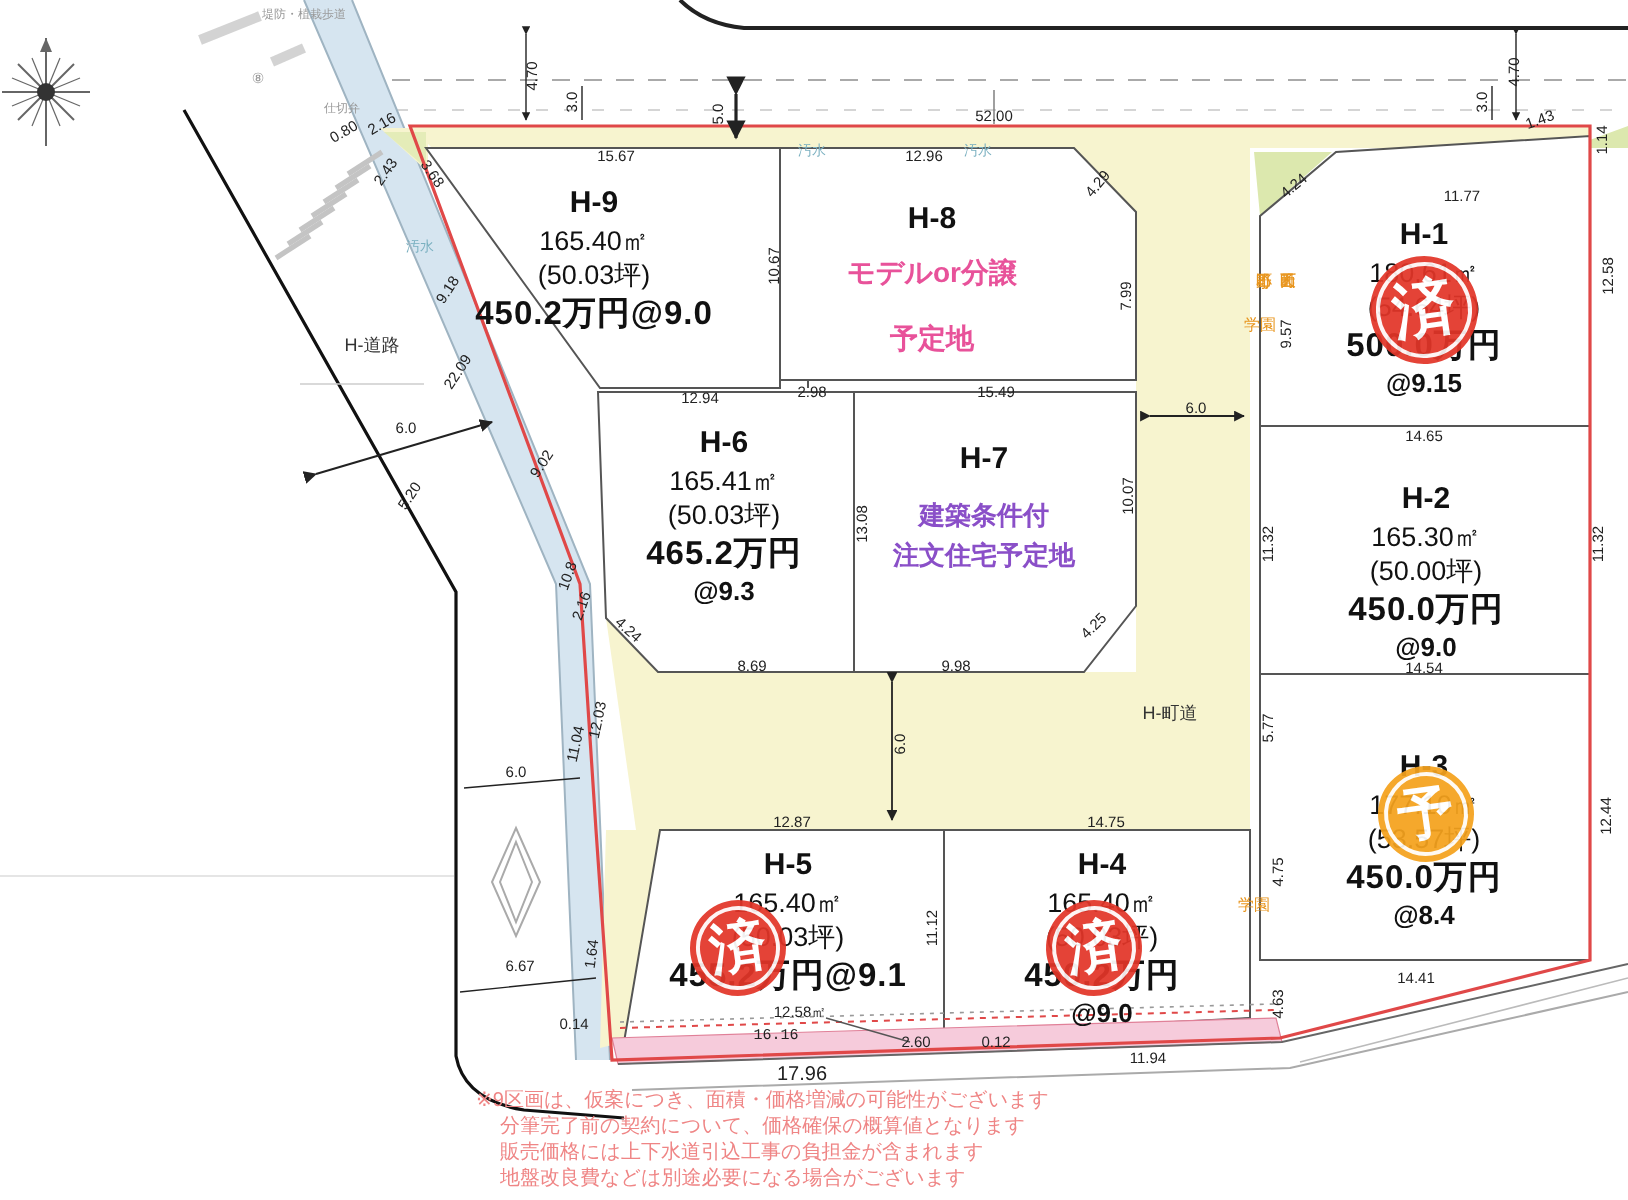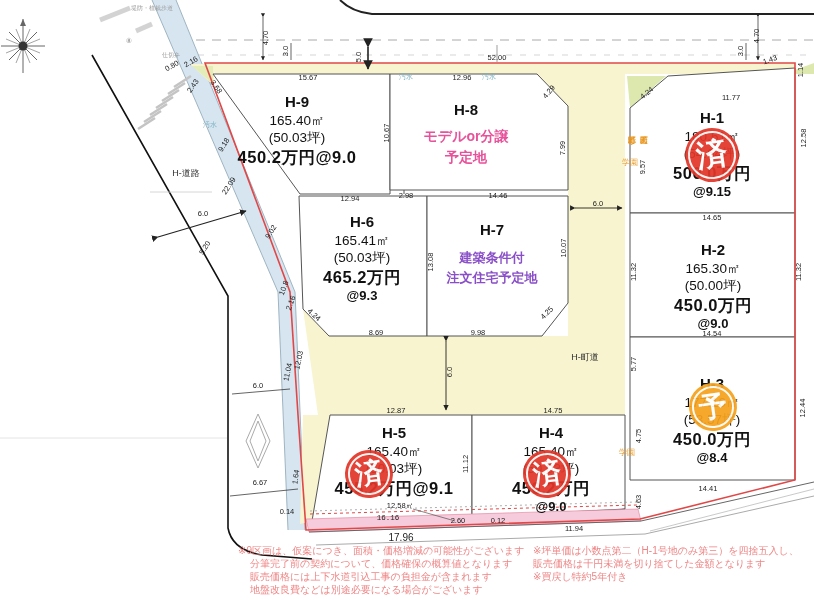--- a/index.html
+++ b/index.html
@@ -156,21 +156,21 @@
       <span class="dim" style="left: 770px; top: 60px; color: rgb(34, 34, 34); font-size: 7.5px; transform: translate(-50%, -50%) rotate(-20deg);">1.43</span>
       <span class="dim" style="left: 801px; top: 70px; color: rgb(34, 34, 34); font-size: 7.5px; transform: translate(-50%, -50%) rotate(-90deg);">1.14</span>
       <span class="dim" style="left: 647px; top: 93px; color: rgb(34, 34, 34); font-size: 7.5px; transform: translate(-50%, -50%) rotate(-40deg);">4.24</span>
       <span class="dim" style="left: 549px; top: 92px; color: rgb(34, 34, 34); font-size: 7.5px; transform: translate(-50%, -50%) rotate(-50deg);">4.29</span>
       <span class="dim" style="left: 643px; top: 167px; color: rgb(34, 34, 34); font-size: 7.5px; transform: translate(-50%, -50%) rotate(-90deg);">9.57</span>
       <span class="dim" style="left: 387px; top: 133px; color: rgb(34, 34, 34); font-size: 7.5px; transform: translate(-50%, -50%) rotate(-90deg);">10.67</span>
       <span class="dim" style="left: 563px; top: 148px; color: rgb(34, 34, 34); font-size: 7.5px; transform: translate(-50%, -50%) rotate(-90deg);">7.99</span>
       <span class="dim" style="left: 804px; top: 138px; color: rgb(34, 34, 34); font-size: 7.5px; transform: translate(-50%, -50%) rotate(-90deg);">12.58</span>
       <span class="dim" style="left: 350px; top: 199px; color: rgb(34, 34, 34); font-size: 7.5px;">12.94</span>
       <span class="dim" style="left: 406px; top: 196px; color: rgb(34, 34, 34); font-size: 7.5px;">2.98</span>
-      <span class="dim" style="left: 498px; top: 196px; color: rgb(34, 34, 34); font-size: 7.5px;">14.46</span>
+      <span class="dim" style="left: 498px; top: 196px; color: rgb(34, 34, 34); font-size: 7.5px;">15.49</span>
       <span class="dim" style="left: 598px; top: 204px; color: rgb(34, 34, 34); font-size: 7.5px;">6.0</span>
       <span class="dim" style="left: 712px; top: 218px; color: rgb(34, 34, 34); font-size: 7.5px;">14.65</span>
       <span class="dim" style="left: 634px; top: 272px; color: rgb(34, 34, 34); font-size: 7.5px; transform: translate(-50%, -50%) rotate(-90deg);">11.32</span>
       <span class="dim" style="left: 799px; top: 272px; color: rgb(34, 34, 34); font-size: 7.5px; transform: translate(-50%, -50%) rotate(-90deg);">11.32</span>
       <span class="dim" style="left: 431px; top: 262px; color: rgb(34, 34, 34); font-size: 7.5px; transform: translate(-50%, -50%) rotate(-90deg);">13.08</span>
       <span class="dim" style="left: 564px; top: 248px; color: rgb(34, 34, 34); font-size: 7.5px; transform: translate(-50%, -50%) rotate(-90deg);">10.07</span>
       <span class="dim" style="left: 224px; top: 145px; color: rgb(34, 34, 34); font-size: 7.5px; transform: translate(-50%, -50%) rotate(-57deg);">9.18</span>
       <span class="dim" style="left: 229px; top: 186px; color: rgb(34, 34, 34); font-size: 7.5px; transform: translate(-50%, -50%) rotate(-57deg);">22.09</span>
       <span class="dim" style="left: 203px; top: 214px; color: rgb(34, 34, 34); font-size: 7.5px;">6.0</span>
       <span class="dim" style="left: 205px; top: 248px; color: rgb(34, 34, 34); font-size: 7.5px; transform: translate(-50%, -50%) rotate(-57deg);">5.20</span>
@@ -223,21 +223,21 @@
 
 <div class="lot" style="left:297px;top:92px">
   <div class="lid">H-9</div>
   <div class="larea">165.40㎡</div>
   <div class="ltsubo">(50.03坪)</div>
   <div class="lprice">450.2万円@9.0</div>
 </div>
 <div class="lot" style="left:466px;top:100px">
   <div class="lid">H-8</div>
   <div class="note-pink">モデルor分譲</div>
-  <div class="note-pink" style="margin-top:0">予定地</div>
+  <div class="note-pink" style="margin-top:12px">予定地</div>
 </div>
 <div class="lot" style="left:362px;top:212px">
   <div class="lid">H-6</div>
   <div class="larea">165.41㎡</div>
   <div class="ltsubo">(50.03坪)</div>
   <div class="lprice">465.2万円</div>
   <div class="lrate">@9.3</div>
 </div>
 <div class="lot" style="left:492px;top:220px">
   <div class="lid">H-7</div>
@@ -297,19 +297,14 @@
         <span class="sglyph" style="font-size: 28px;">予</span>
       </div>
     </div>
 
 <div class="notes" id="notes-left" style="left:238px;top:544px">
       <div>※9区画は、仮案につき、面積・価格増減の可能性がございます</div>
       <div>分筆完了前の契約について、価格確保の概算値となります</div>
       <div>販売価格には上下水道引込工事の負担金が含まれます</div>
       <div>地盤改良費などは別途必要になる場合がございます</div>
     </div>
-<div class="notes" id="notes-right" style="left:533px;top:544px">
-      <div>※坪単価は小数点第二（H-1号地のみ第三）を四捨五入し、</div>
-      <div>販売価格は千円未満を切り捨てした金額となります</div>
-      <div>※買戻し特約5年付き</div>
-    </div>
 
 </div>
 
 </body></html>

